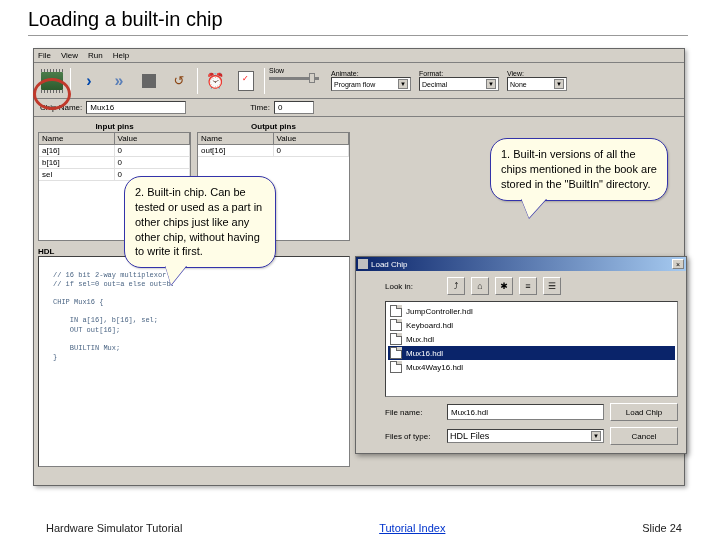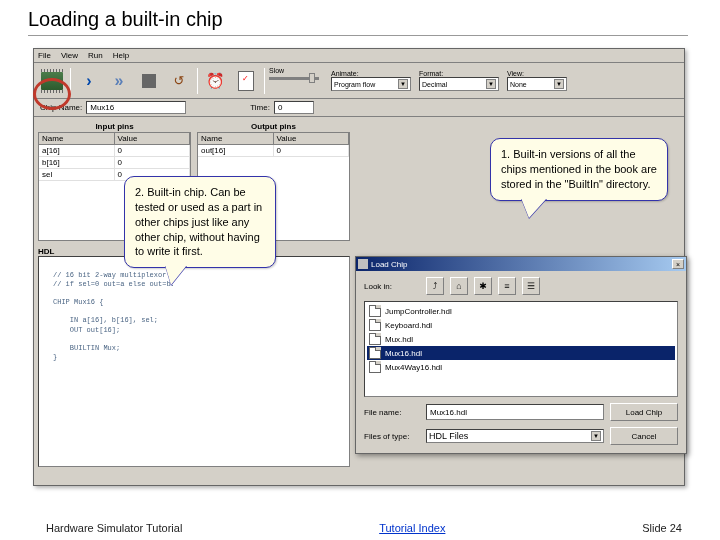--- a/index.html
+++ b/index.html
@@ -45,29 +45,29 @@
   .pins-header { font-size: 8px; font-weight: bold; text-align: center; background: #d4d0c8; padding: 1px; }
   .pins-table { background: #fff; border: 1px solid #808080; flex: 1; font-size: 8px; overflow: hidden; }
   .pins-thead { display: flex; background: #d4d0c8; border-bottom: 1px solid #808080; }
   .pins-th { flex: 1; padding: 1px 3px; border-right: 1px solid #808080; }
   .pins-tr { display: flex; border-bottom: 1px solid #e0e0e0; }
   .pins-td { flex: 1; padding: 1px 3px; border-right: 1px solid #e0e0e0; }
   .hdl-section { margin-top: 6px; flex: 1; display: flex; flex-direction: column; }
   .hdl-label { font-size: 8px; font-weight: bold; }
   .hdl-code { background: #fff; border: 1px solid #808080; border-top-color: #404040; border-left-color: #404040; flex: 1; font-family: 'Courier New', monospace; font-size: 7px; padding: 14px; white-space: pre; overflow: hidden; color: #4b6584; line-height: 1.3; }
   .red-circle { position: absolute; left: 33px; top: 78px; width: 38px; height: 32px; border: 3px solid #c0392b; border-radius: 50%; pointer-events: none; }
-  .callout { position: absolute; background: #fffde7; border: 1px solid #33a; border-radius: 10px; padding: 8px 10px; font-size: 11px; line-height: 1.35; box-shadow: 1px 1px 2px rgba(0,0,0,0.2); }
+  .callout { position: absolute; background: #fffde7; border: 1px solid #33a; border-radius: 17px; padding: 8px 10px; font-size: 11px; line-height: 1.35; box-shadow: 1px 1px 2px rgba(0,0,0,0.2); }
   .callout::after { content: ''; position: absolute; width: 0; height: 0; }
   .callout1 { left: 490px; top: 138px; width: 178px; }
   .callout1::after { bottom: -18px; left: 30px; border-left: 8px solid transparent; border-right: 18px solid transparent; border-top: 20px solid #fffde7; filter: drop-shadow(0 1px 0 #33a); }
   .callout2 { left: 124px; top: 176px; width: 152px; }
   .callout2::after { bottom: -18px; left: 40px; border-left: 6px solid transparent; border-right: 16px solid transparent; border-top: 20px solid #fffde7; filter: drop-shadow(0 1px 0 #33a); }
   .dialog { position: absolute; left: 355px; top: 256px; width: 332px; height: 198px; background: #d4d0c8; border: 1px solid #666; box-shadow: 2px 2px 5px rgba(0,0,0,0.4); font-size: 9px; }
   .dialog .titlebar { height: 14px; }
-  .dialog-body { padding: 6px 8px; }
+  .dialog-body { padding: 6px 8px; margin-left: 21px; }
   .dlg-row { display: flex; align-items: center; margin-bottom: 6px; gap: 6px; }
   .dlg-label { width: 56px; font-size: 8px; }
   .dlg-combo { width: 140px; height: 14px; background: #fff; border: 1px solid #808080; border-top-color: #404040; border-left-color: #404040; display: flex; align-items: center; padding: 0 2px; justify-content: space-between; }
   .dlg-folder-ic { width: 14px; height: 11px; background: #f0d060; border: 1px solid #806000; margin-right: 3px; }
   .dlg-ic-btn { width: 18px; height: 18px; background: #d4d0c8; border: 1px solid #fff; border-right-color: #808080; border-bottom-color: #808080; display:flex;align-items:center;justify-content:center;font-size:9px; }
   .dlg-filelist { background: #fff; border: 1px solid #808080; border-top-color: #404040; border-left-color: #404040; height: 96px; padding: 2px; overflow: hidden; }
   .dlg-file { display: flex; align-items: center; height: 14px; padding: 0 2px; font-size: 8px; }
   .dlg-file.sel { background: #0a246a; color: #fff; }
   .file-ic { width: 12px; height: 12px; background: #fff; border: 1px solid #666; margin-right: 4px; position: relative; }
   .file-ic::after { content: ''; position: absolute; width: 5px; height: 3px; background: #d4d0c8; right: -1px; top: -1px; border-left: 1px solid #666; border-bottom: 1px solid #666; }

